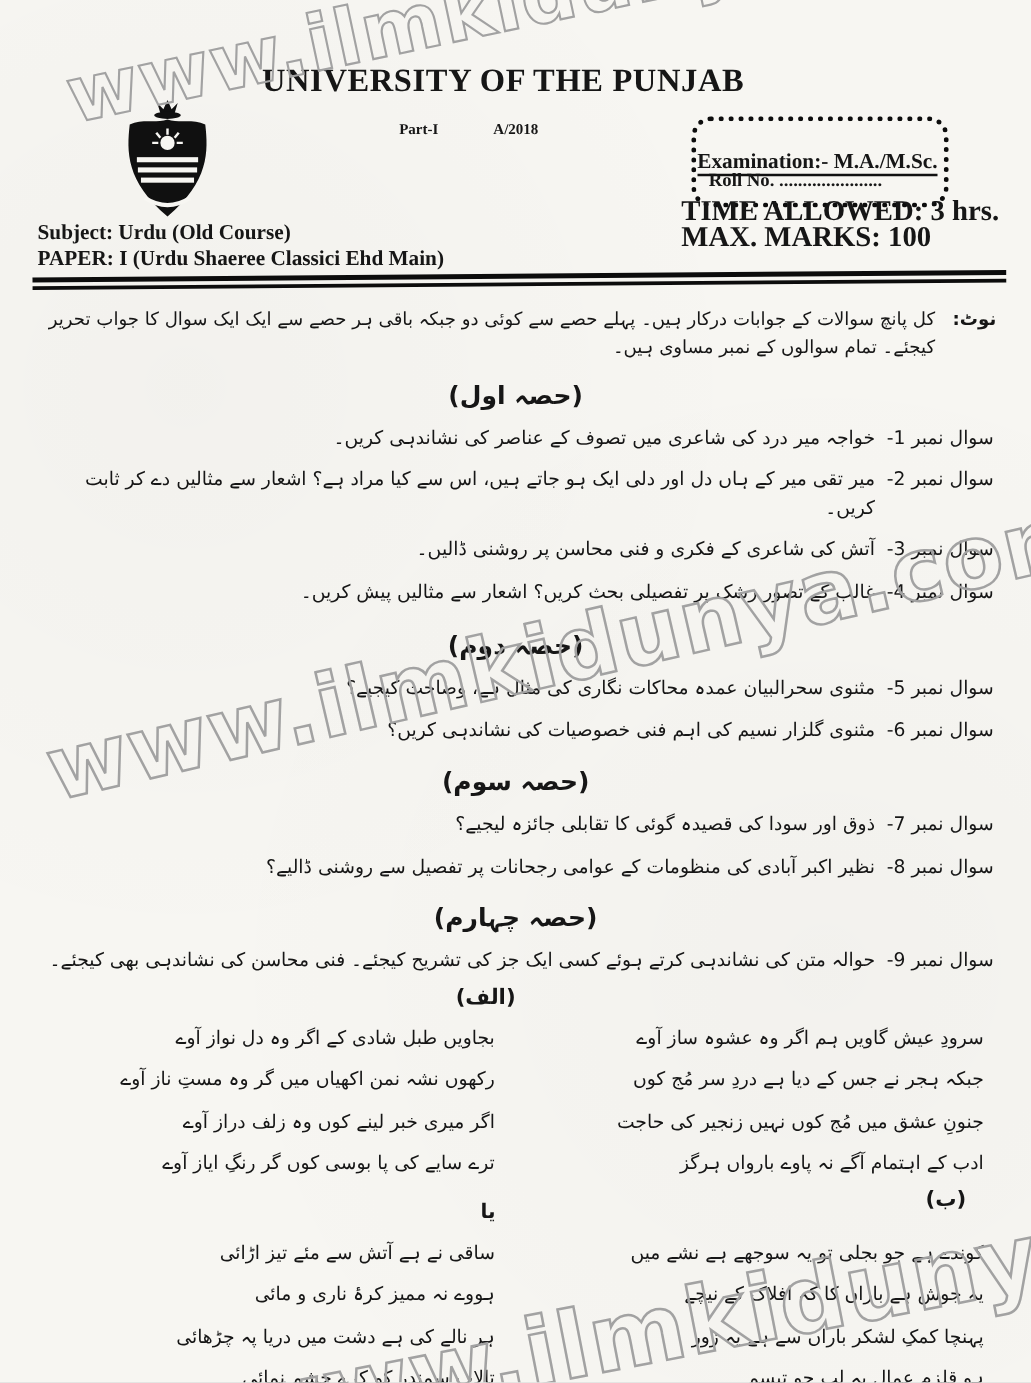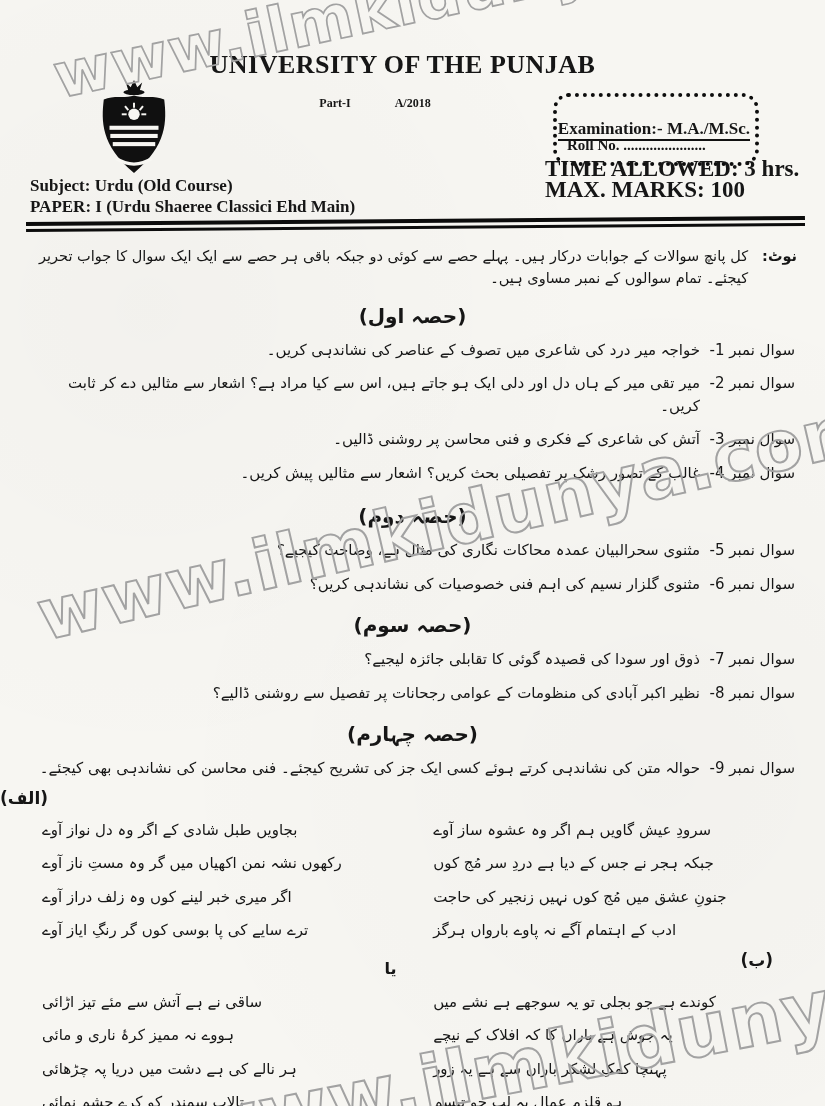--- a/index.html
+++ b/index.html
@@ -46,26 +46,26 @@
   .urdu { direction:rtl; unicode-bidi:embed; }
   .note-row { display:flex; direction:rtl; gap:14px; padding:0 28px 0 34px;
               margin-top:12px; font-size:14.5px; line-height:1.55; z-index:2; position:relative; }
   .note-label { flex:0 0 auto; font-weight:bold; }
   .section-h { text-align:center; font-weight:bold; font-size:20px; margin-top:14px;
                position:relative; z-index:2; }
   .q-row { display:flex; direction:rtl; padding:0 30px 0 34px; margin-top:11px;
            font-size:15px; line-height:1.5; position:relative; z-index:2; }
   .q-label { flex:0 0 95px; white-space:nowrap; }
   .q-text { flex:1; }
-  .marker { direction:rtl; text-align:left; padding-right:48px; font-weight:bold;
+  .marker { direction:rtl; text-align:center; padding-right:48px; font-weight:bold;
             font-size:17px; margin-top:8px; position:relative; z-index:2; }
   .verse-row { display:flex; direction:rtl; justify-content:space-between;
                padding:0 38px 0 42px; margin-top:11px; font-size:15px; line-height:1.5;
                position:relative; z-index:2; }
-  .misra { width:47.5%; text-align:left; white-space:nowrap; }
+  .misra { width:47.5%; text-align:right; white-space:nowrap; }
   .or-row { position:relative; margin-top:8px; height:30px; z-index:2; }
   .or-row .marker-b { position:absolute; right:52px; top:0; font-weight:bold; font-size:17px; direction:rtl; }
   .or-row .or-label { position:absolute; left:0; right:44px; top:9px; text-align:center;
                       font-weight:bold; font-size:16px; }
 </style>
 </head>
 <body>
 
 <div class="page">
 

